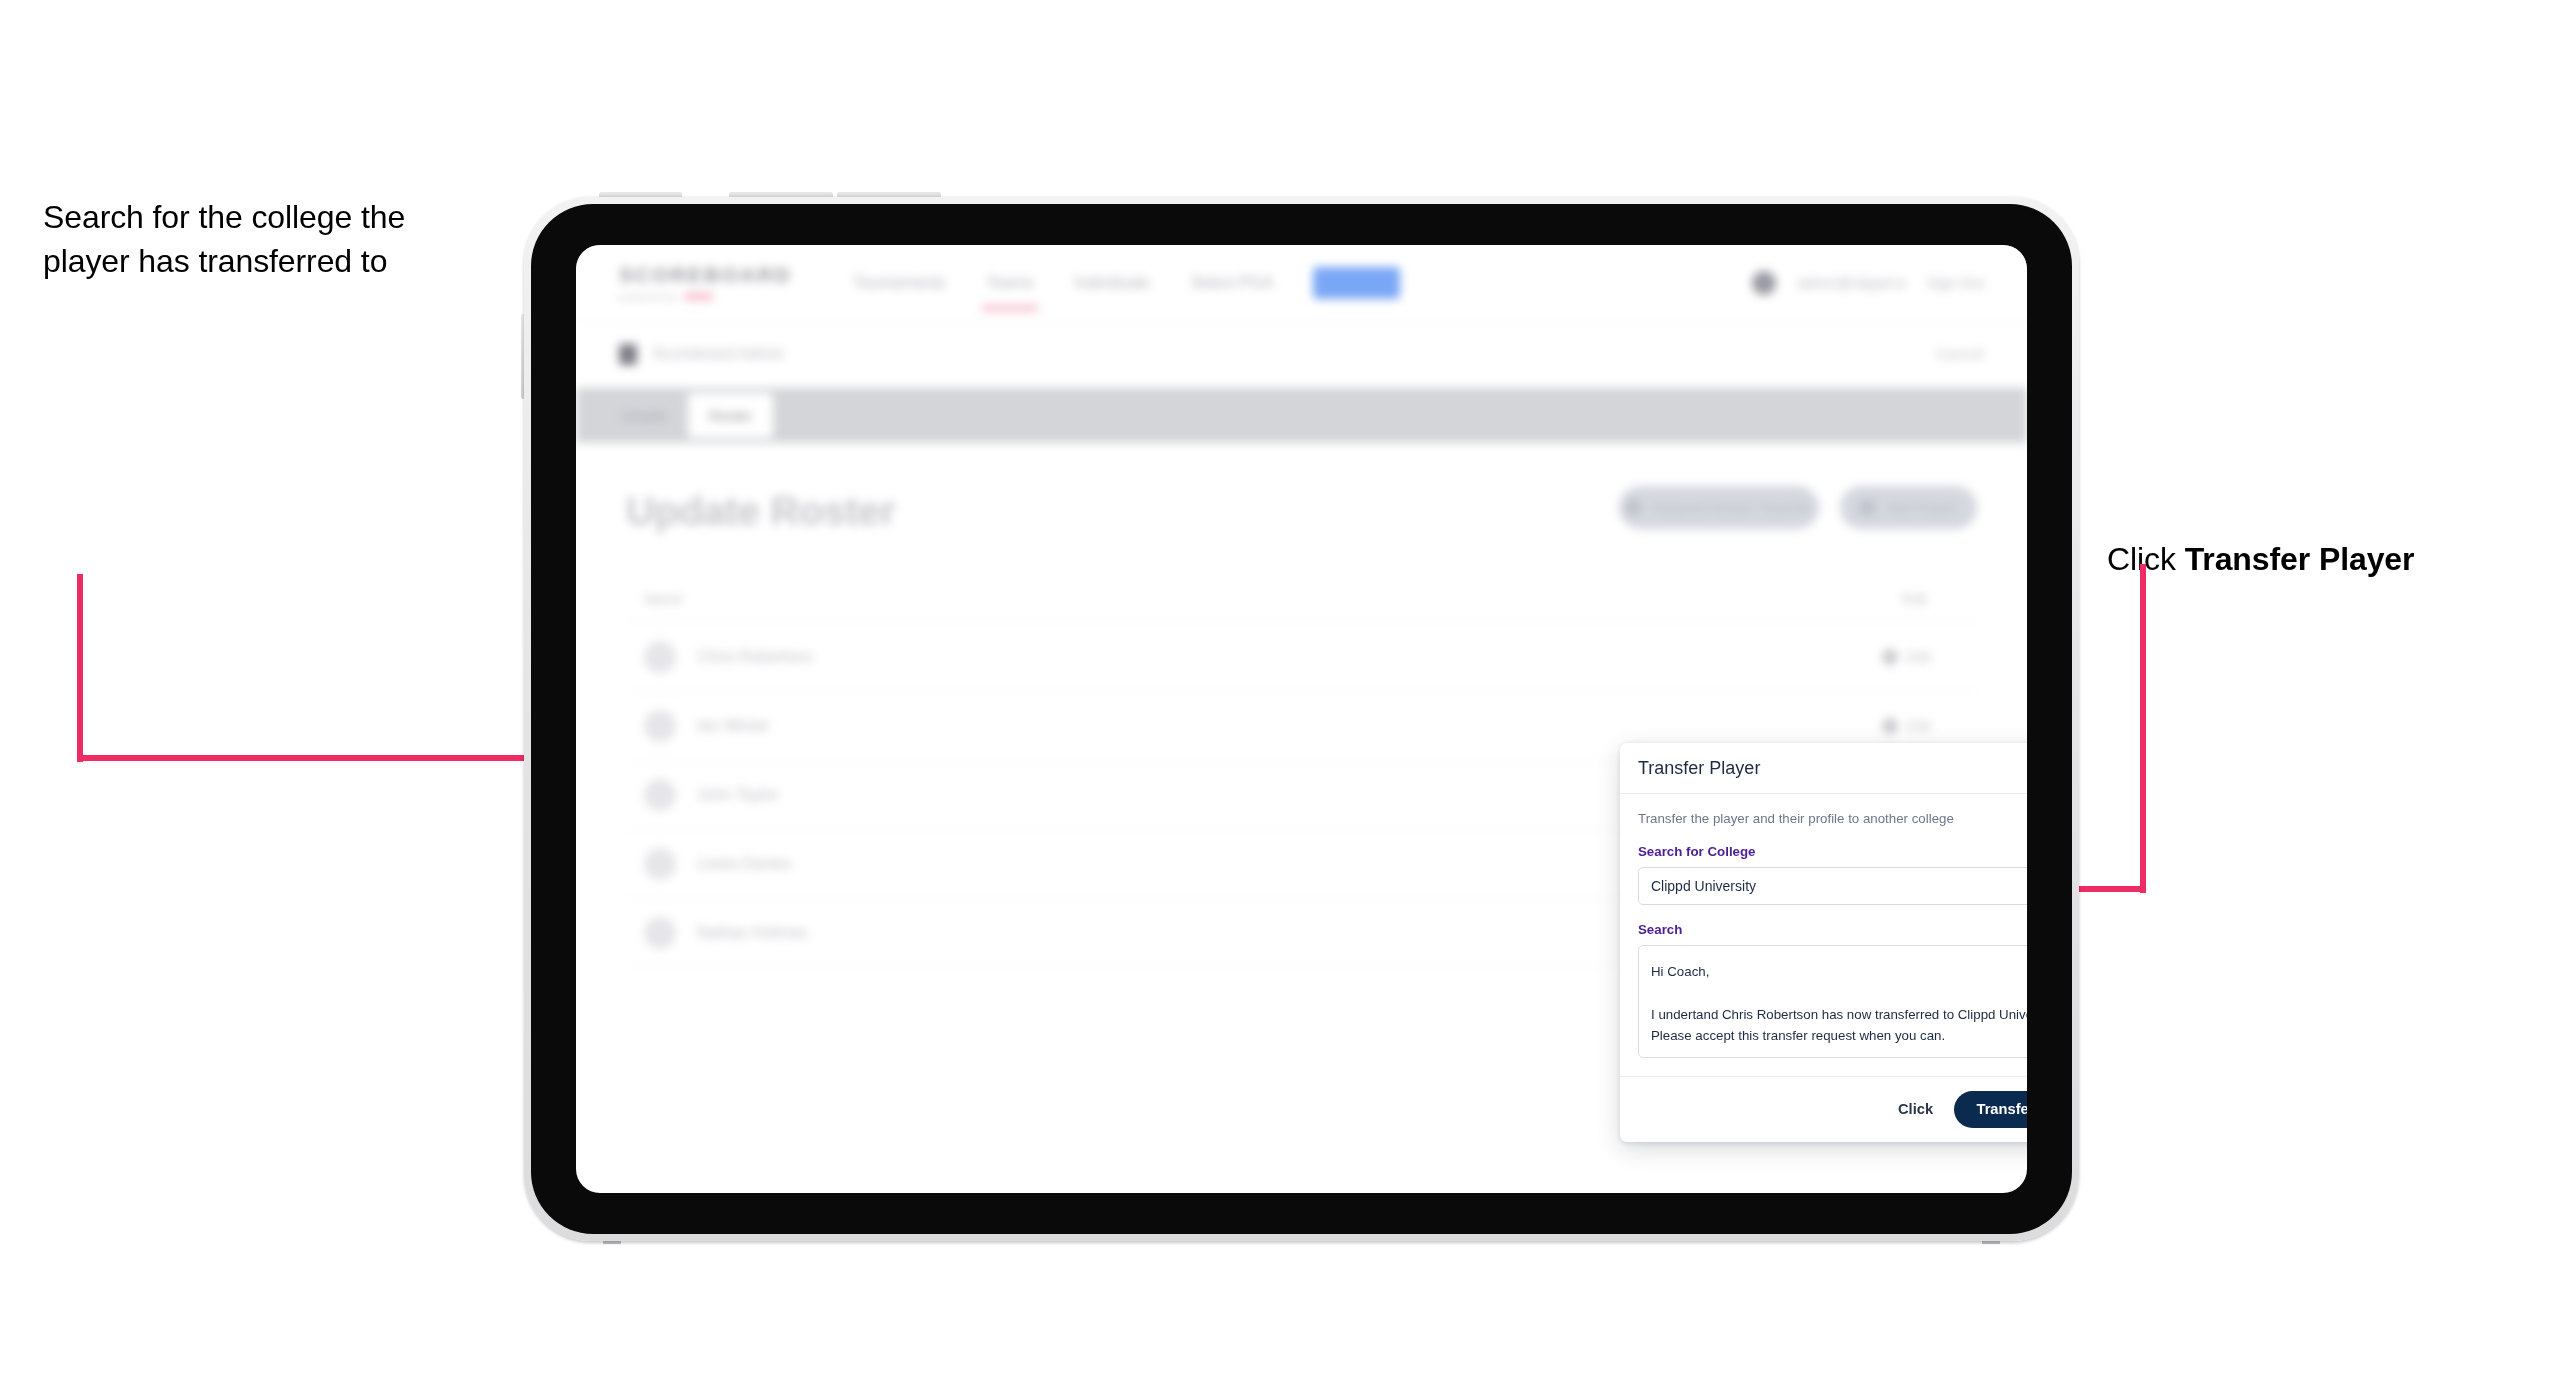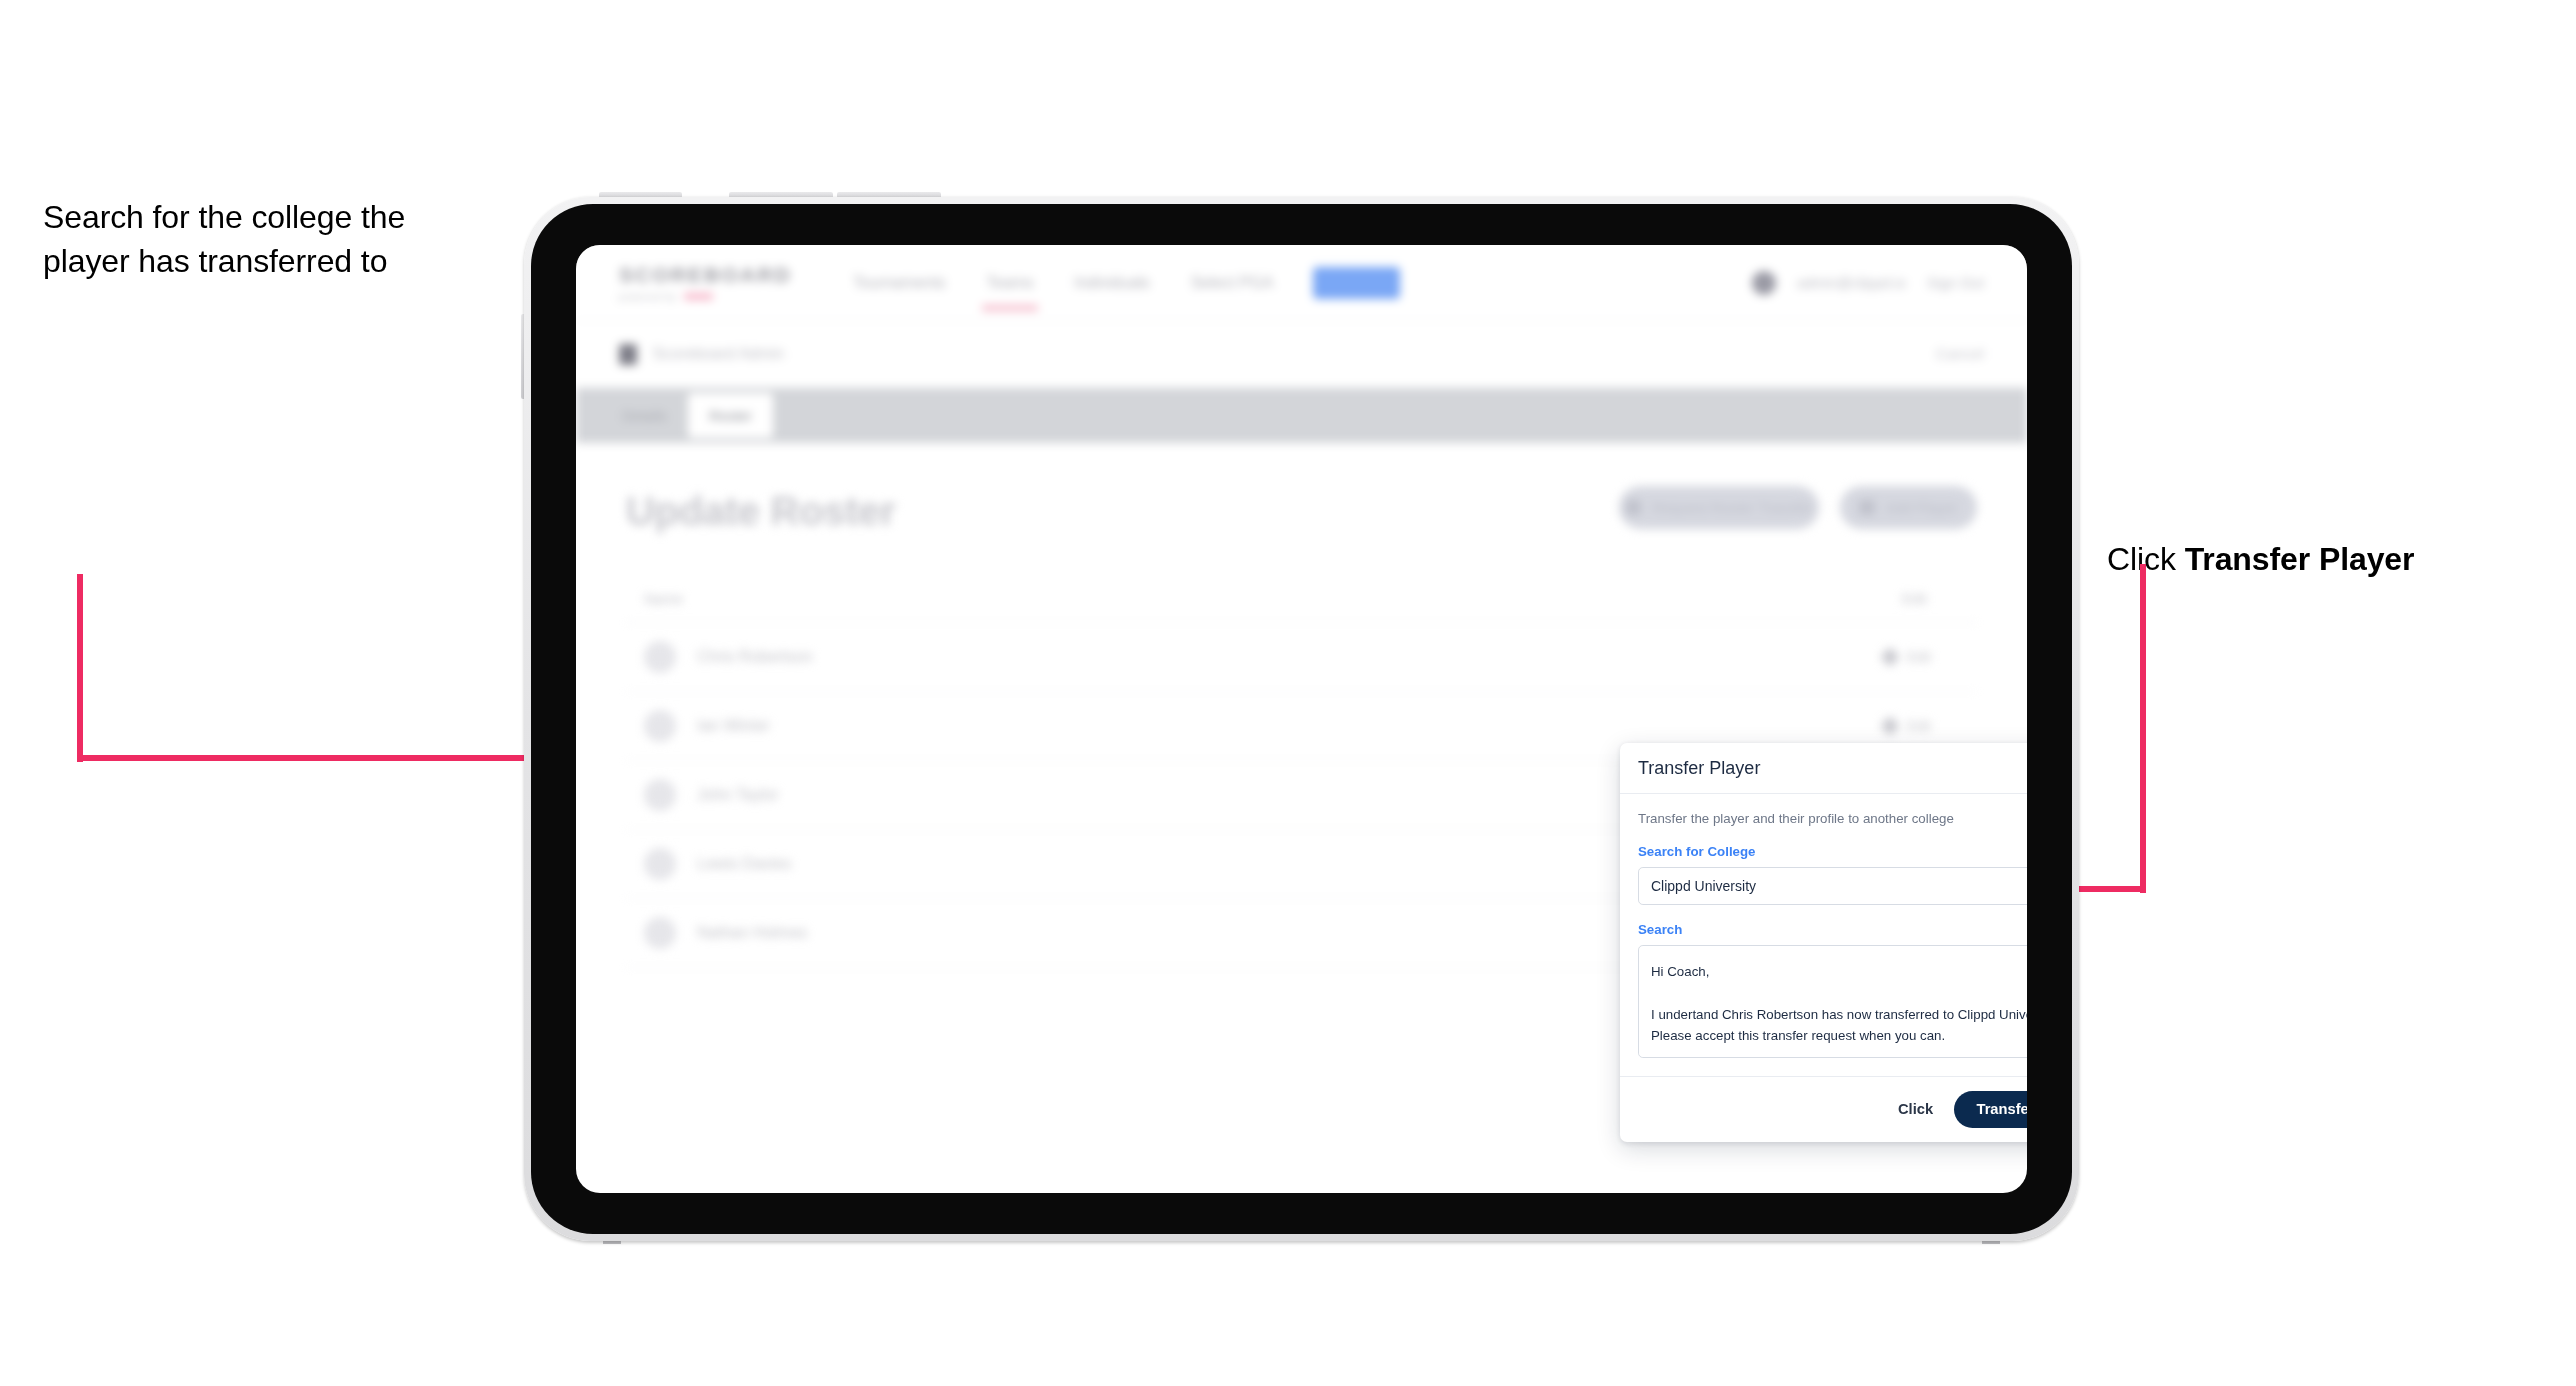--- a/index.html
+++ b/index.html
@@ -149,21 +149,21 @@
   }
   .modal-head {
     display: flex; align-items: center;
     padding: 15.4px 18px 14px 18px;
     border-bottom: 0.7px solid #e9ecf1;
   }
   .modal-title { font-size: 18px; color: #1d2b42; }
 
   .modal-body { padding: 17px 18px 18px 18px; }
   .modal-desc { font-size: 13.3px; color: #6e7788; margin-bottom: 18px; }
-  .field-label { font-size: 13.3px; font-weight: 700; color: #3b82f6; margin-bottom: 7.7px; }
+  .field-label { font-size: 13.3px; font-weight: 700; color: #4c1d95; margin-bottom: 7.7px; }
   .text-input {
     width: 100%; height: 38px;
     border: 0.7px solid #d7dce4; border-radius: 4.9px;
     padding: 16px 12px; font-size: 14px; color: #1d2b42;
     background: #fff; display: flex; align-items: center;
   }
   .field-gap { height: 17px; }
   .text-area {
     width: 100%; height: 113px;
     border: 0.7px solid #d7dce4; border-radius: 4.9px;

